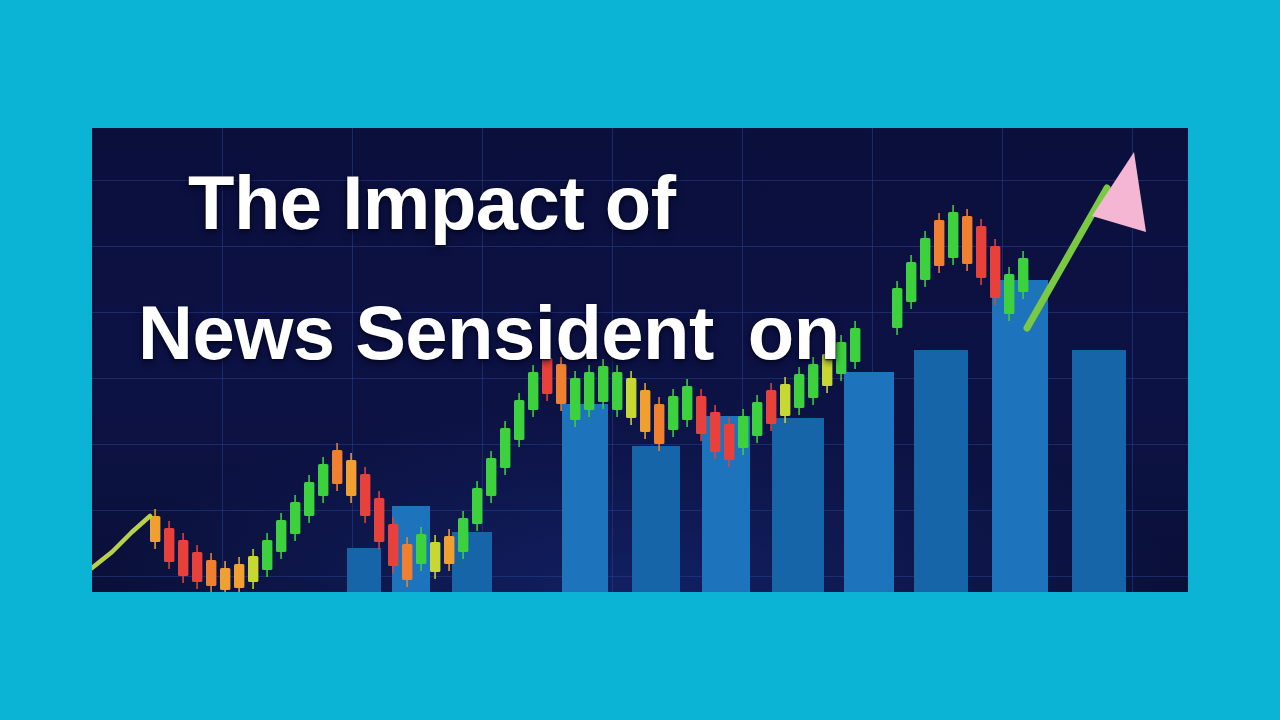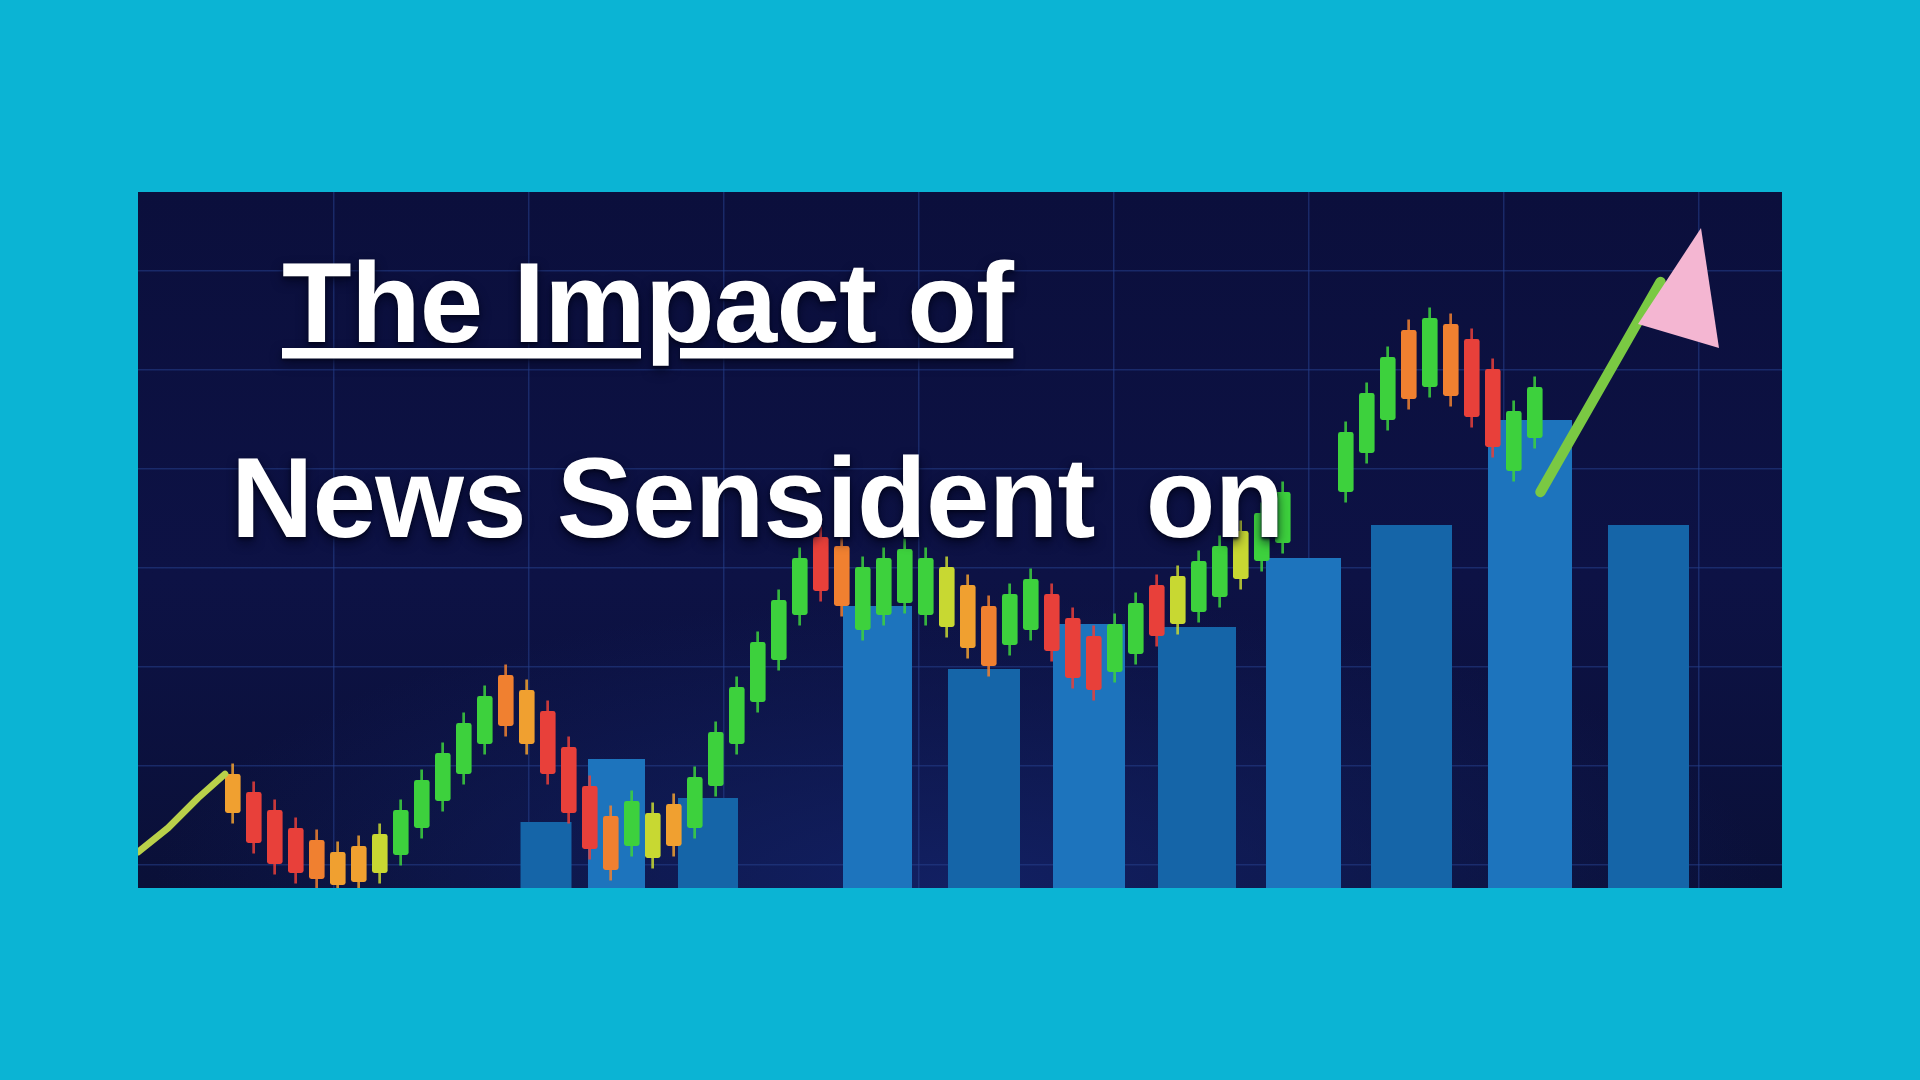--- a/index.html
+++ b/index.html
@@ -68,22 +68,22 @@
   .title-line {
     color: #ffffff;
     font-family: "Liberation Sans", sans-serif;
     font-weight: bold;
     font-size: 76px;
     line-height: 130px;
     letter-spacing: -0.5px;
     white-space: pre;
     text-shadow: 0 3px 7px rgba(3,6,30,.75), 0 1px 2px rgba(3,6,30,.9);
   }
-  #title-line-1 { padding-left: 96px; text-decoration: underline; }
-  #title-line-2 { padding-left: 62px; }
+  #title-line-1 { padding-left: 96px; }
+  #title-line-2 { padding-left: 46px; }
 
   
   .gap-mask {
     display: inline-block;
     width: 34px;
   }
 </style>
 </head>
 <body>
 

